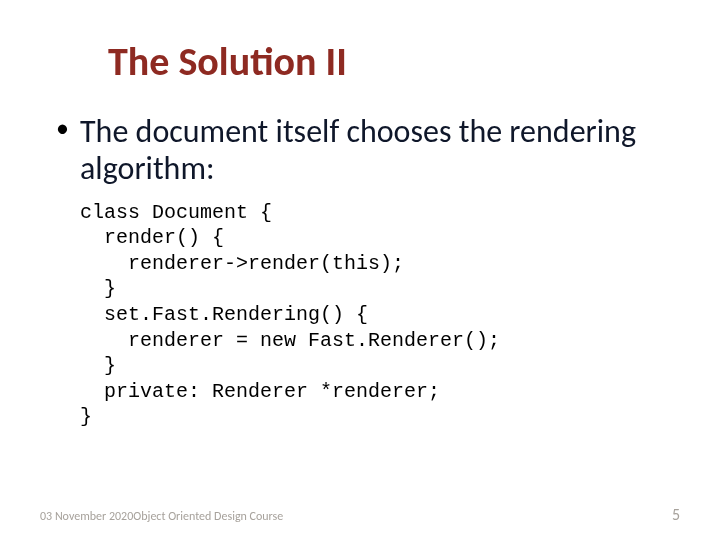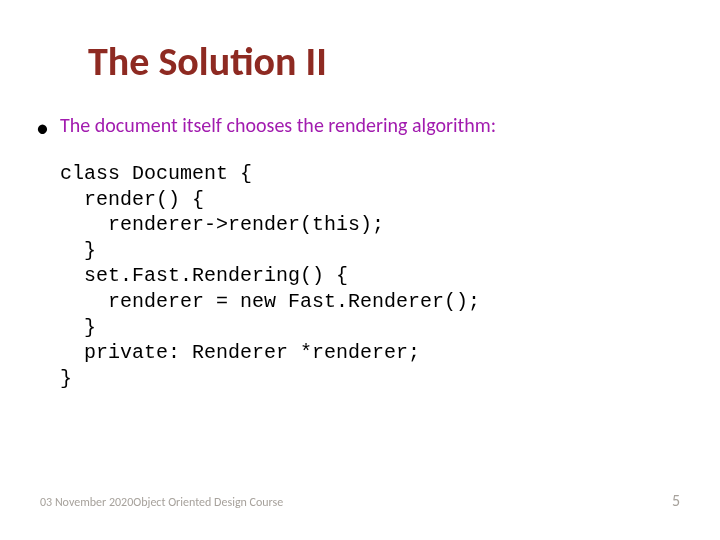--- a/index.html
+++ b/index.html
@@ -10,62 +10,62 @@
     background: #fff;
     font-family: Calibri, "Segoe UI", Arial, sans-serif;
     color: #000;
     overflow: hidden;
   }
   .slide {
     box-sizing: border-box;
     width: 720px;
     height: 540px;
     position: relative;
-    padding: 40px 55px 0 28px;
+    padding: 40px 55px 0 48px;
   }
   .title {
     font-size: 40px;
     font-weight: 600;
     color: #8e2a22;
     margin: 0 0 30px 60px;
     line-height: 1.1;
   }
   .bullets {
     margin: 0;
     padding: 0 0 0 8px;
     list-style: none;
   }
   .bullets > li {
     position: relative;
     padding-left: 24px;
-    font-size: 20px;
+    font-size: 32px;
     line-height: 1.15;
-    color: #a21caf;
-    margin-bottom: 24px;
+    color: #0f172a;
+    margin-bottom: 12px;
   }
   .bullets > li::before {
     content: "•";
     position: absolute;
     left: 0;
     top: 0;
     font-size: 26px;
     color: #000;
   }
   .code {
     font-family: "Courier New", Courier, monospace;
     font-size: 20px;
     line-height: 1.28;
     white-space: pre;
     margin: 0 0 0 32px;
     color: #000;
   }
   .footer {
     position: absolute;
     left: 0;
-    bottom: 30px;
+    bottom: 16px;
     width: 720px;
     box-sizing: border-box;
     padding: 0 40px;
     font-size: 12px;
     color: #a7a29c;
     display: flex;
     align-items: baseline;
   }
   .footer .date { flex: 0 0 auto; }
   .footer .center { flex: 1 1 auto; }

